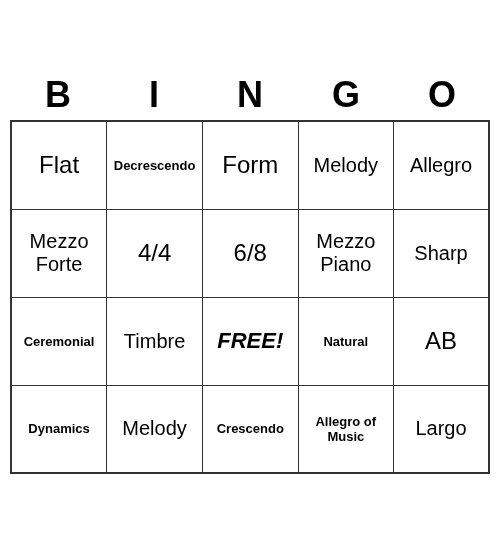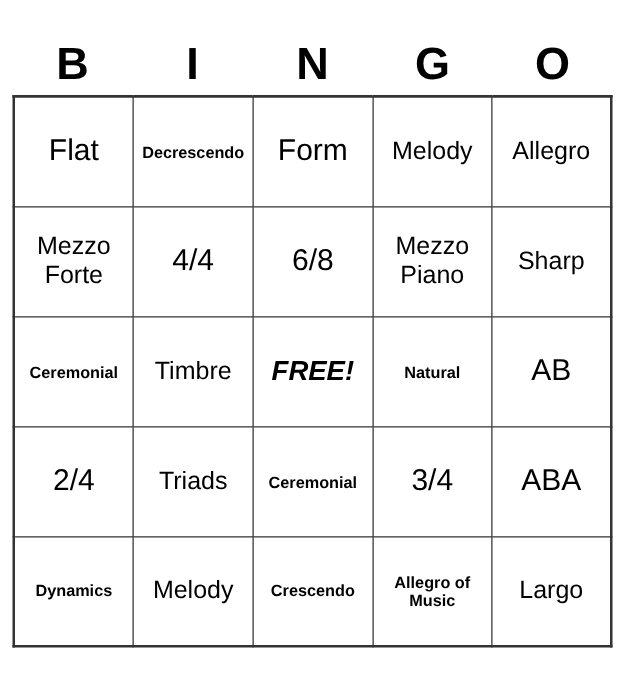--- a/index.html
+++ b/index.html
@@ -105,27 +105,20 @@
           <td class="cell-medium">Sharp</td>
         </tr>
         <tr>
           <td class="cell-small">Ceremonial</td>
           <td class="cell-medium">Timbre</td>
           <td class="cell-free">FREE!</td>
           <td class="cell-small">Natural</td>
           <td class="cell-large">AB</td>
         </tr>
         <tr>
-          <td class="cell-large">2/4</td>
-          <td class="cell-medium">Triads</td>
-          <td class="cell-small">Ceremonial</td>
-          <td class="cell-large">3/4</td>
-          <td class="cell-large">ABA</td>
-        </tr>
-        <tr>
           <td class="cell-small">Dynamics</td>
           <td class="cell-medium">Melody</td>
           <td class="cell-small">Crescendo</td>
           <td class="cell-small">Allegro of Music</td>
           <td class="cell-medium">Largo</td>
         </tr>
       </tbody>
   </table>
 </div>
 

